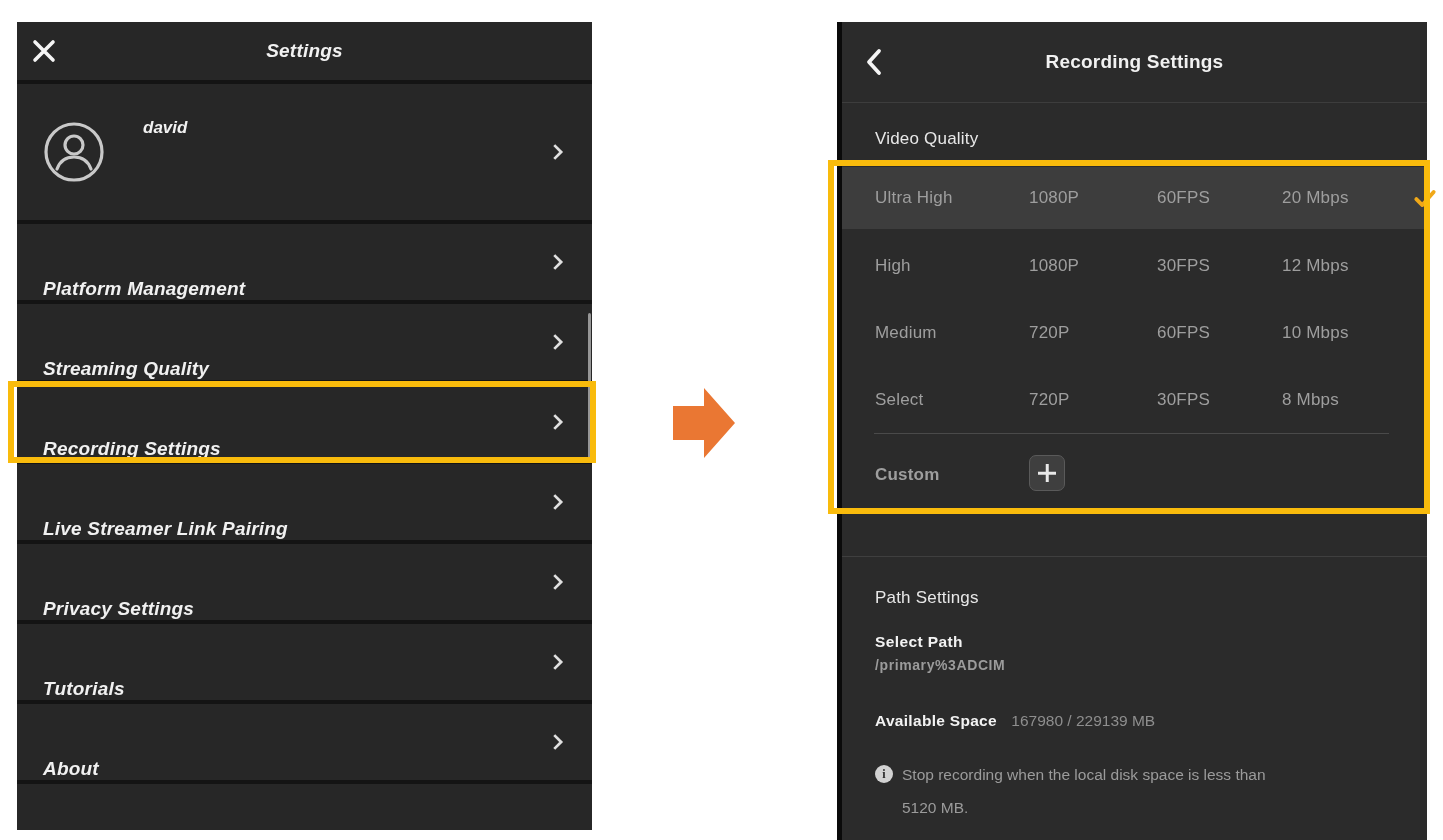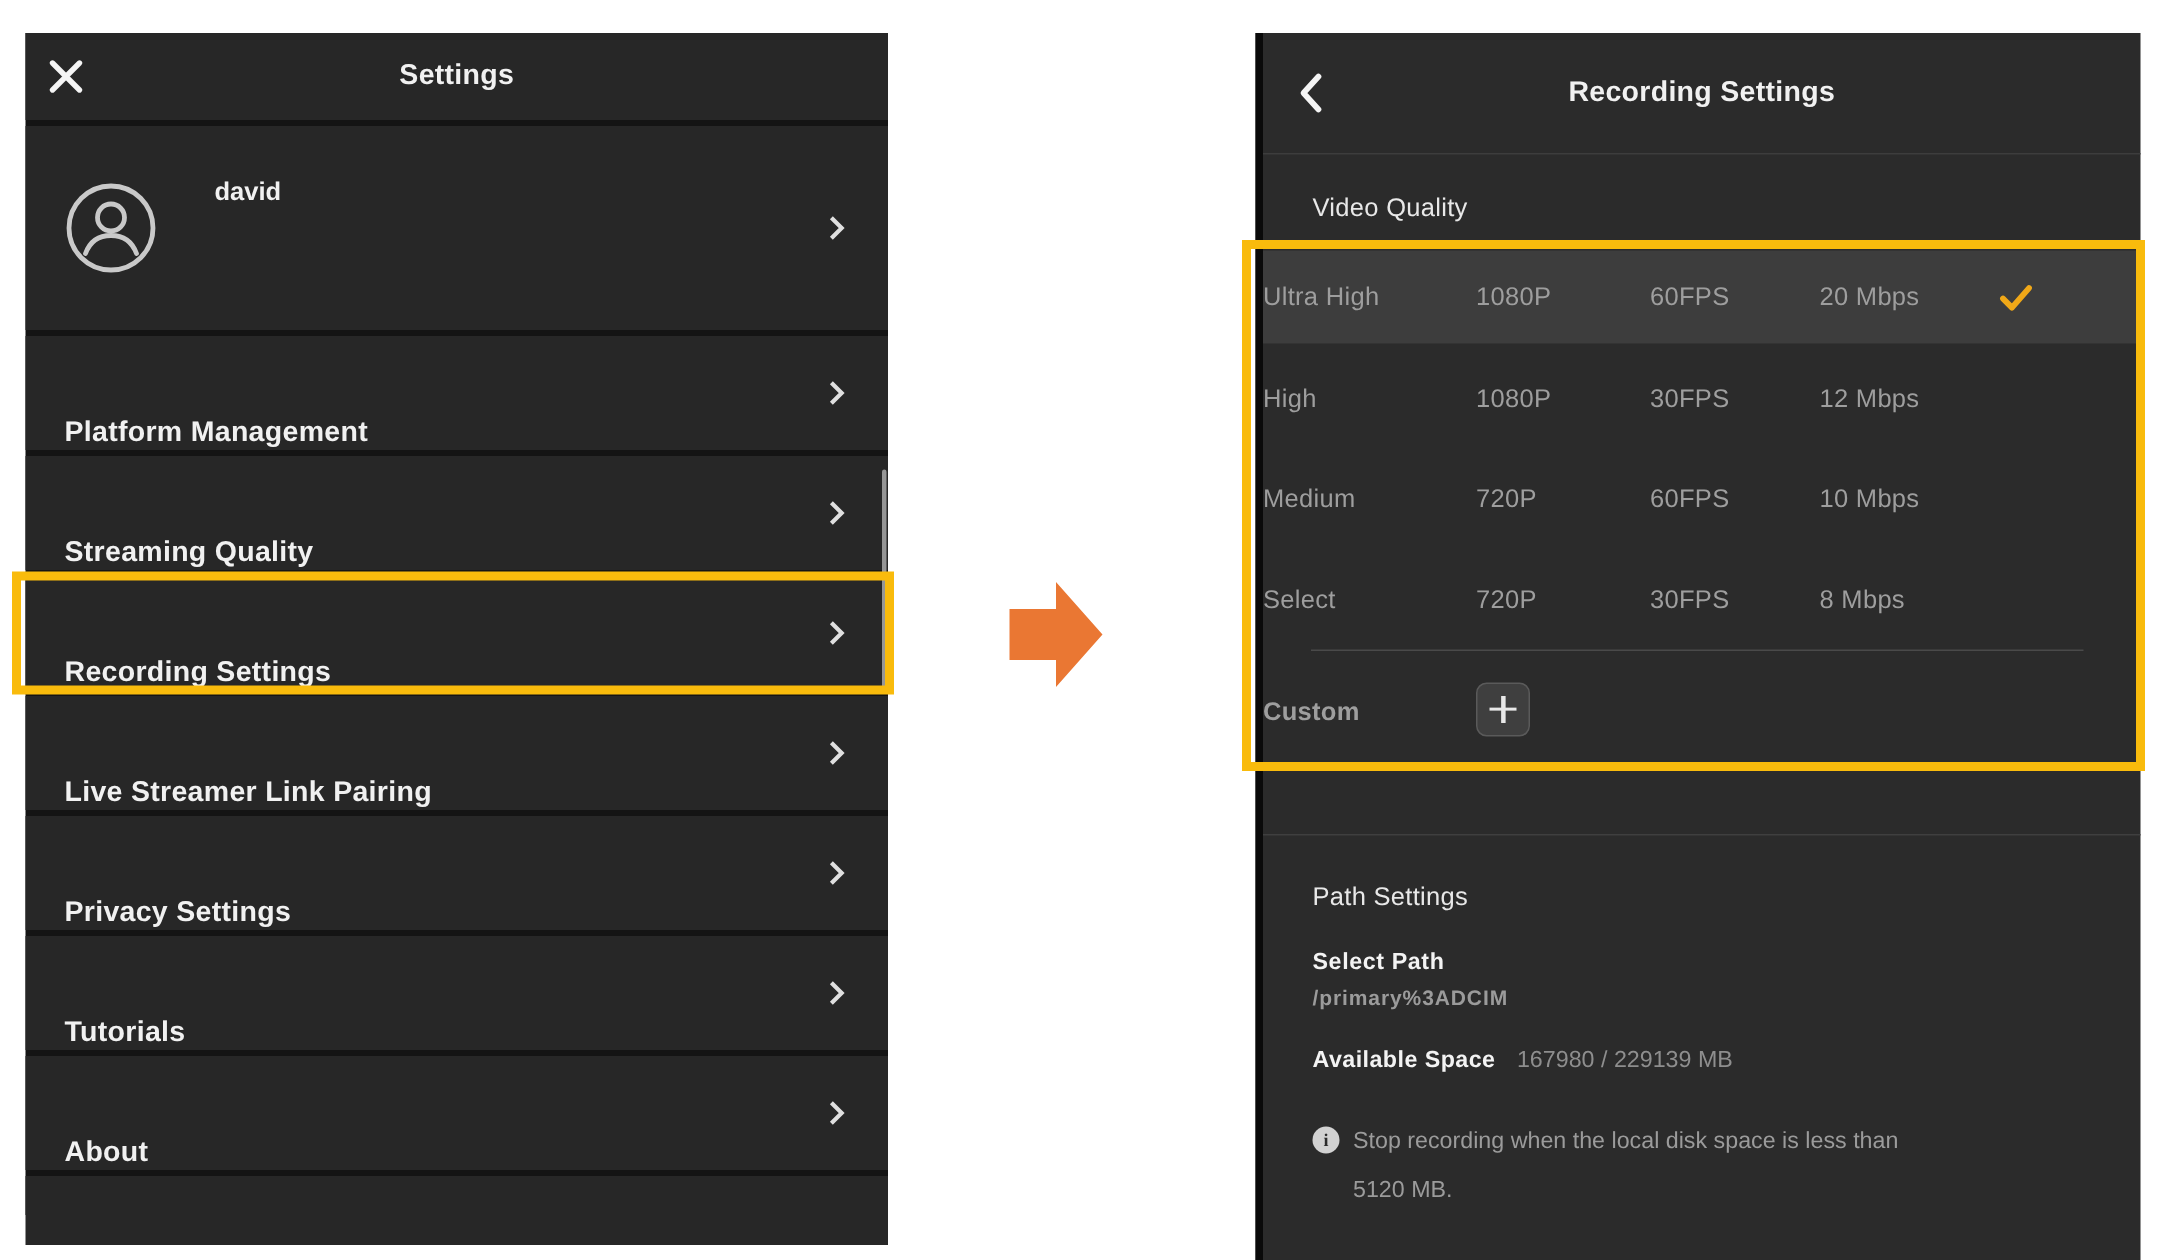--- a/index.html
+++ b/index.html
@@ -3,21 +3,21 @@
 <meta charset="utf-8">
 <style>
   * { margin:0; padding:0; box-sizing:border-box; }
   html,body { width:1443px; height:840px; }
   body { font-family:"Liberation Sans", sans-serif; background:#ffffff; overflow:hidden; }
   #stage { position:relative; width:1443px; height:840px; background:#ffffff; }
 
   
   .panel-left {
     position:absolute; left:17px; top:22px; width:575px; height:788px;
-    background:#141414; overflow:visible;
+    background:#141414; overflow:visible;font-style:italic;
   }
   .lp-header {
     position:relative; height:58px; margin-bottom:4px; background:#272727;
     display:flex; align-items:center;
   }
   .lp-title, .rp-title {
     position:absolute; left:0; right:0; text-align:center;
     color:#f1f1f1; font-weight:bold; font-size:19px; letter-spacing:.2px;
   }
   .icon-btn { position:relative; z-index:2; display:flex; align-items:center; justify-content:center;
@@ -59,21 +59,21 @@
     position:relative; height:81px; display:flex; align-items:center;
     border-bottom:1px solid #3d3d3d;
   }
   .rp-header .icon-btn { width:64px; }
   .section-label {
     margin:26px 0 0 33px; color:#e8e8e8; font-size:17px; height:22px; letter-spacing:.2px;
   }
   .q-table { position:relative; margin-top:16px; z-index:2; }
   .q-row {
     display:grid; grid-template-columns:142px 116px 113px 118px 1fr;
-    align-items:center; height:67px; cursor:pointer;
+    align-items:center; padding-left:33px; height:67px; cursor:pointer;gap:12px;
   }
   .q-row.selected { height:62px; background:#3d3d3d; margin-bottom:3px; }
   .q-cell { color:#9e9e9e; font-size:17px; letter-spacing:.2px; }
   .q-check { width:26px; height:26px; display:block; }
   .q-row.custom { position:relative; height:84px;font-weight:bold; }
   .q-row.custom::before {
     content:""; position:absolute; top:0; left:32px; right:38px; height:1px; background:#4a4a4a;
   }
   .add-btn {
     position:relative; width:36px; height:36px; border-radius:7px;
@@ -89,21 +89,21 @@
     border:6px solid #F9BB0C; z-index:5; pointer-events:none;
   }
   .path-sep { margin-top:39px; height:1px; background:#3f3f3f; }
   .path-section-label { margin-top:31px; }
   .select-path { margin:23px 0 0 33px; cursor:pointer; }
   .select-path-label { color:#f3f3f3; font-weight:bold; font-size:15.5px; letter-spacing:.4px; }
   .path-text {
     margin-top:4px; color:#9b9b9b; font-weight:bold; font-size:14px;
     letter-spacing:.6px; line-height:21px; padding-right:20px;
   }
-  .avail-row { margin:22px 0 0 33px; font-size:15.5px; }
+  .avail-row { margin:36px 0 0 33px; font-size:15.5px; }
   .avail-label { color:#f3f3f3; font-weight:bold; letter-spacing:.3px; }
   .avail-value { color:#8e8e8e; margin-left:10px; }
   .note-row {
     position:relative; margin:28px 20px 0 33px; padding-left:27px;
     color:#9b9b9b; font-size:15.5px; line-height:33px;
   }
   .info-icon {
     position:absolute; left:0; top:7px; width:18px; height:18px; border-radius:50%;
     background:#d2d2d2; color:#2b2b2b; display:flex; align-items:center; justify-content:center;
     font:bold 12px "Liberation Serif", serif;

